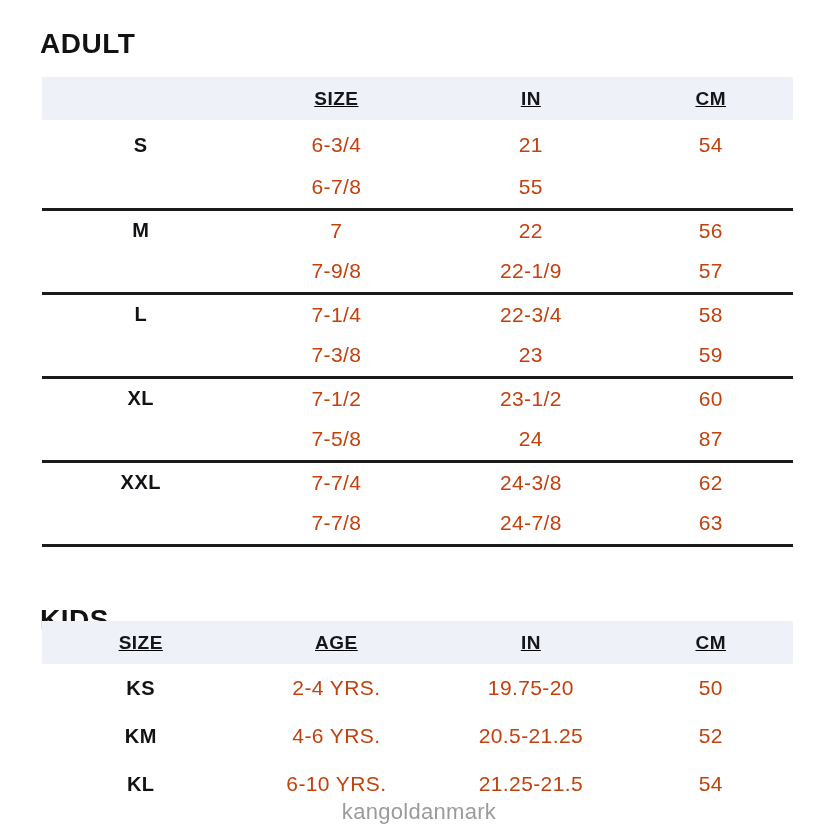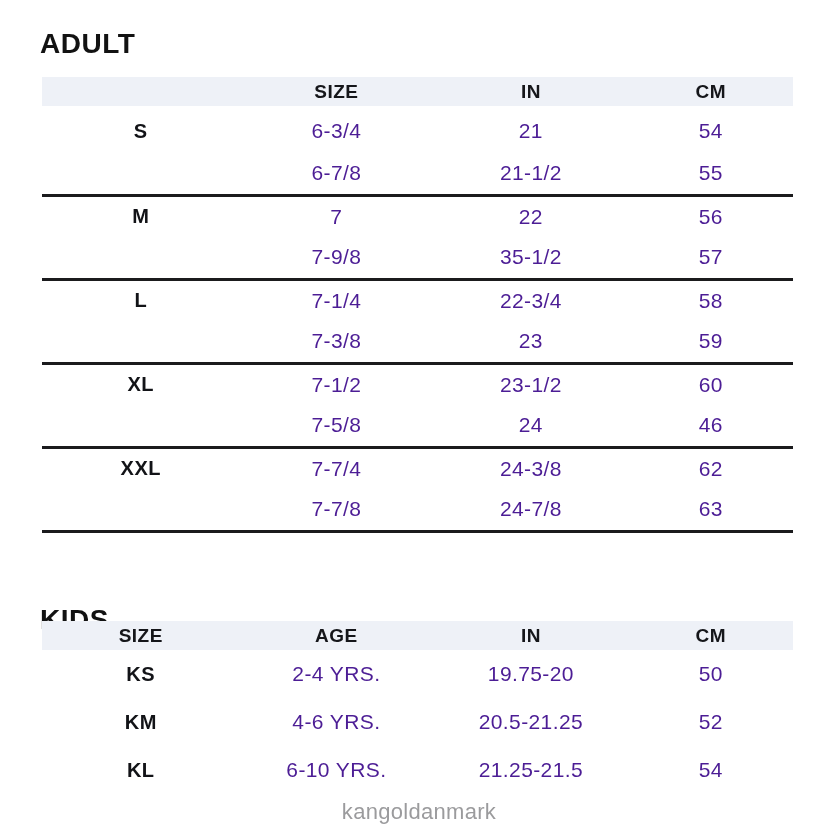--- a/index.html
+++ b/index.html
@@ -34,22 +34,23 @@
   .kids-table  { top: 621px; }
 
   .trow {
     display: grid;
     grid-template-columns: 26.3% 25.8% 26% 21.9%;
     align-items: center;
     text-align: center;
   }
 
   .thead {
-    height: 29px;
+    height: 43px;
     background: #eef1f7;
+    text-decoration: underline;
   }
   .thead .cell {
     font-size: 19px;
     font-weight: bold;
     color: #15161a;
     letter-spacing: 0.5px;
   }
 
   .tbody-adult { padding-top: 4px; }
   .adult-table .trow.data { height: 42px; }
@@ -58,21 +59,21 @@
 
   .cell.label {
     font-size: 20px;
     font-weight: bold;
     color: #121317;
     letter-spacing: 0.5px;
   }
   .cell.value {
     font-size: 21px;
     font-weight: 400;
-    color: #4c1d95;
+    color: #c2410c;
     letter-spacing: 0.4px;
   }
 
   .trow.sep { border-top: 3px solid #1b1b1d; }
   .adult-table { border-bottom: 3px solid #1b1b1d; }
 
   .watermark {
     position: absolute;
     top: 799px;
     left: 0;
@@ -102,34 +103,33 @@
 
       <div class="trow data">
         <div class="cell label">S</div>
         <div class="cell value">6-3/4</div>
         <div class="cell value">21</div>
         <div class="cell value">54</div>
       </div>
       <div class="trow data">
         <div class="cell label"></div>
         <div class="cell value">6-7/8</div>
-        <div class="cell value">21-1/2</div>
         <div class="cell value">55</div>
       </div>
 
       <div class="trow data sep">
         <div class="cell label">M</div>
         <div class="cell value">7</div>
         <div class="cell value">22</div>
         <div class="cell value">56</div>
       </div>
       <div class="trow data">
         <div class="cell label"></div>
         <div class="cell value">7-9/8</div>
-        <div class="cell value">35-1/2</div>
+        <div class="cell value">22-1/9</div>
         <div class="cell value">57</div>
       </div>
 
       <div class="trow data sep">
         <div class="cell label">L</div>
         <div class="cell value">7-1/4</div>
         <div class="cell value">22-3/4</div>
         <div class="cell value">58</div>
       </div>
       <div class="trow data">
@@ -142,21 +142,21 @@
       <div class="trow data sep">
         <div class="cell label">XL</div>
         <div class="cell value">7-1/2</div>
         <div class="cell value">23-1/2</div>
         <div class="cell value">60</div>
       </div>
       <div class="trow data">
         <div class="cell label"></div>
         <div class="cell value">7-5/8</div>
         <div class="cell value">24</div>
-        <div class="cell value">46</div>
+        <div class="cell value">87</div>
       </div>
 
       <div class="trow data sep">
         <div class="cell label">XXL</div>
         <div class="cell value">7-7/4</div>
         <div class="cell value">24-3/8</div>
         <div class="cell value">62</div>
       </div>
       <div class="trow data">
         <div class="cell label"></div>

